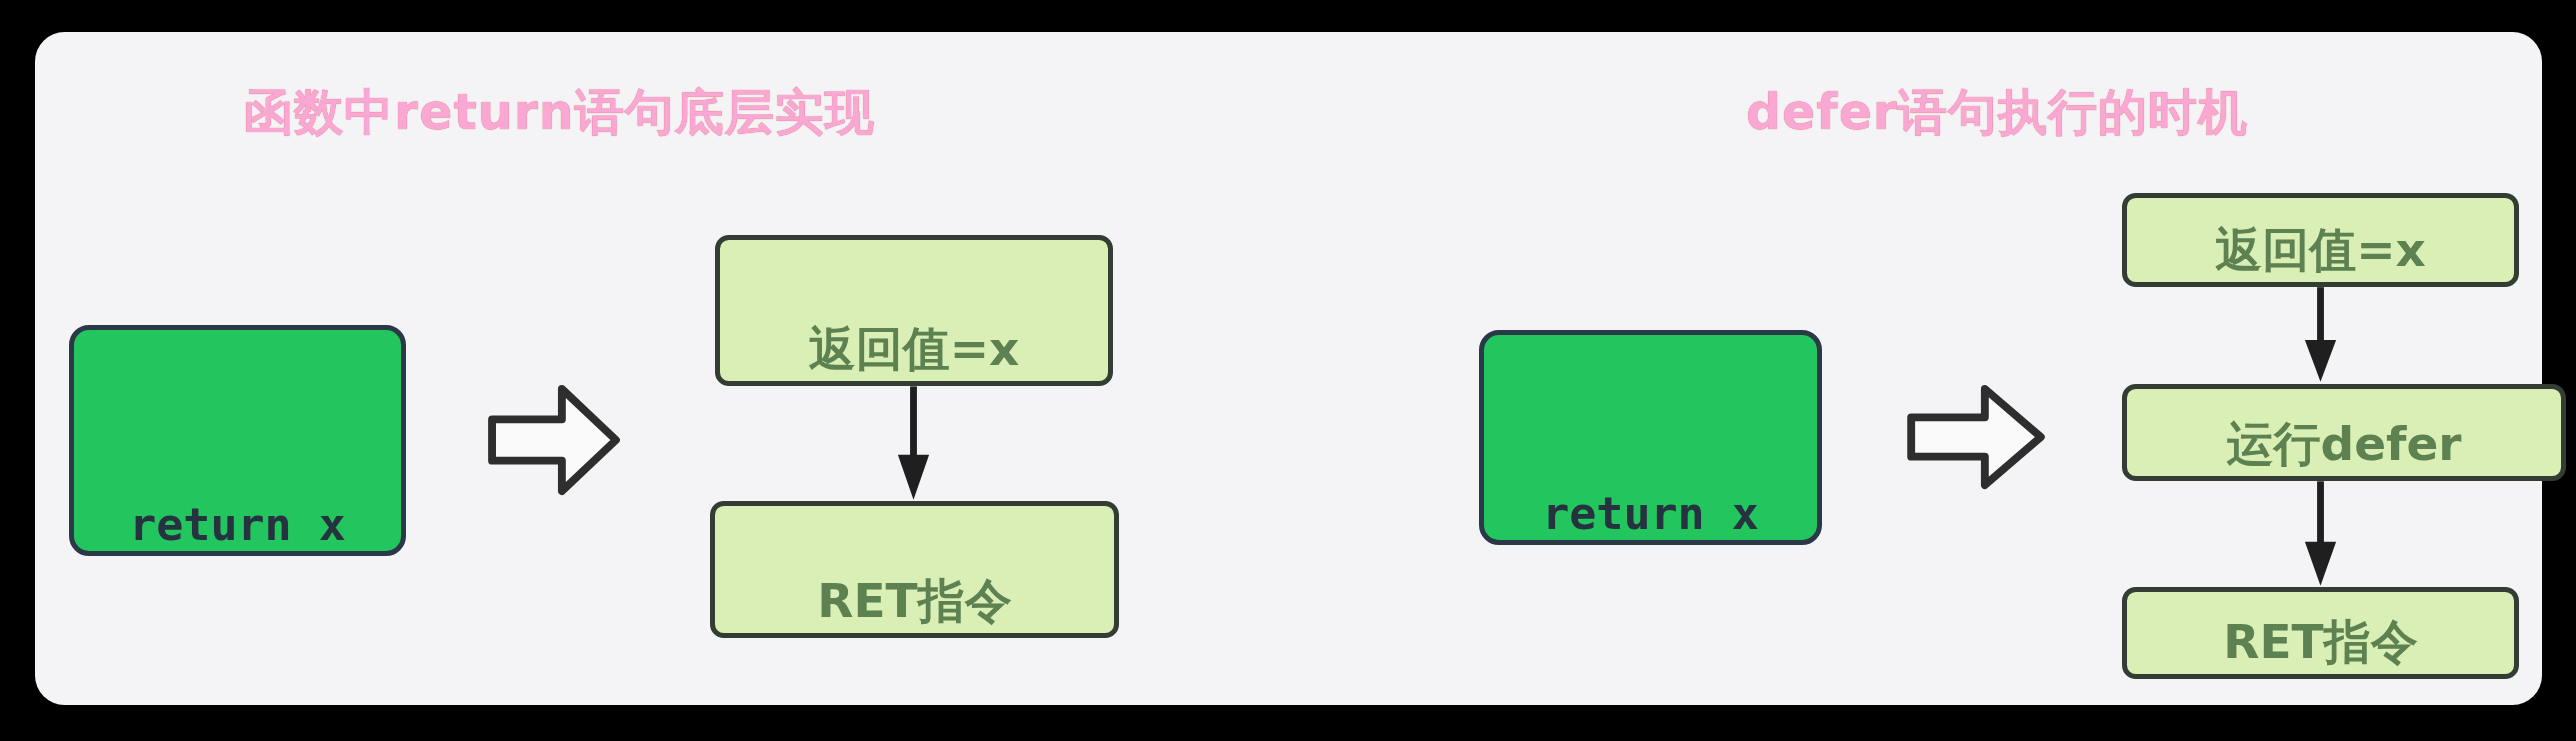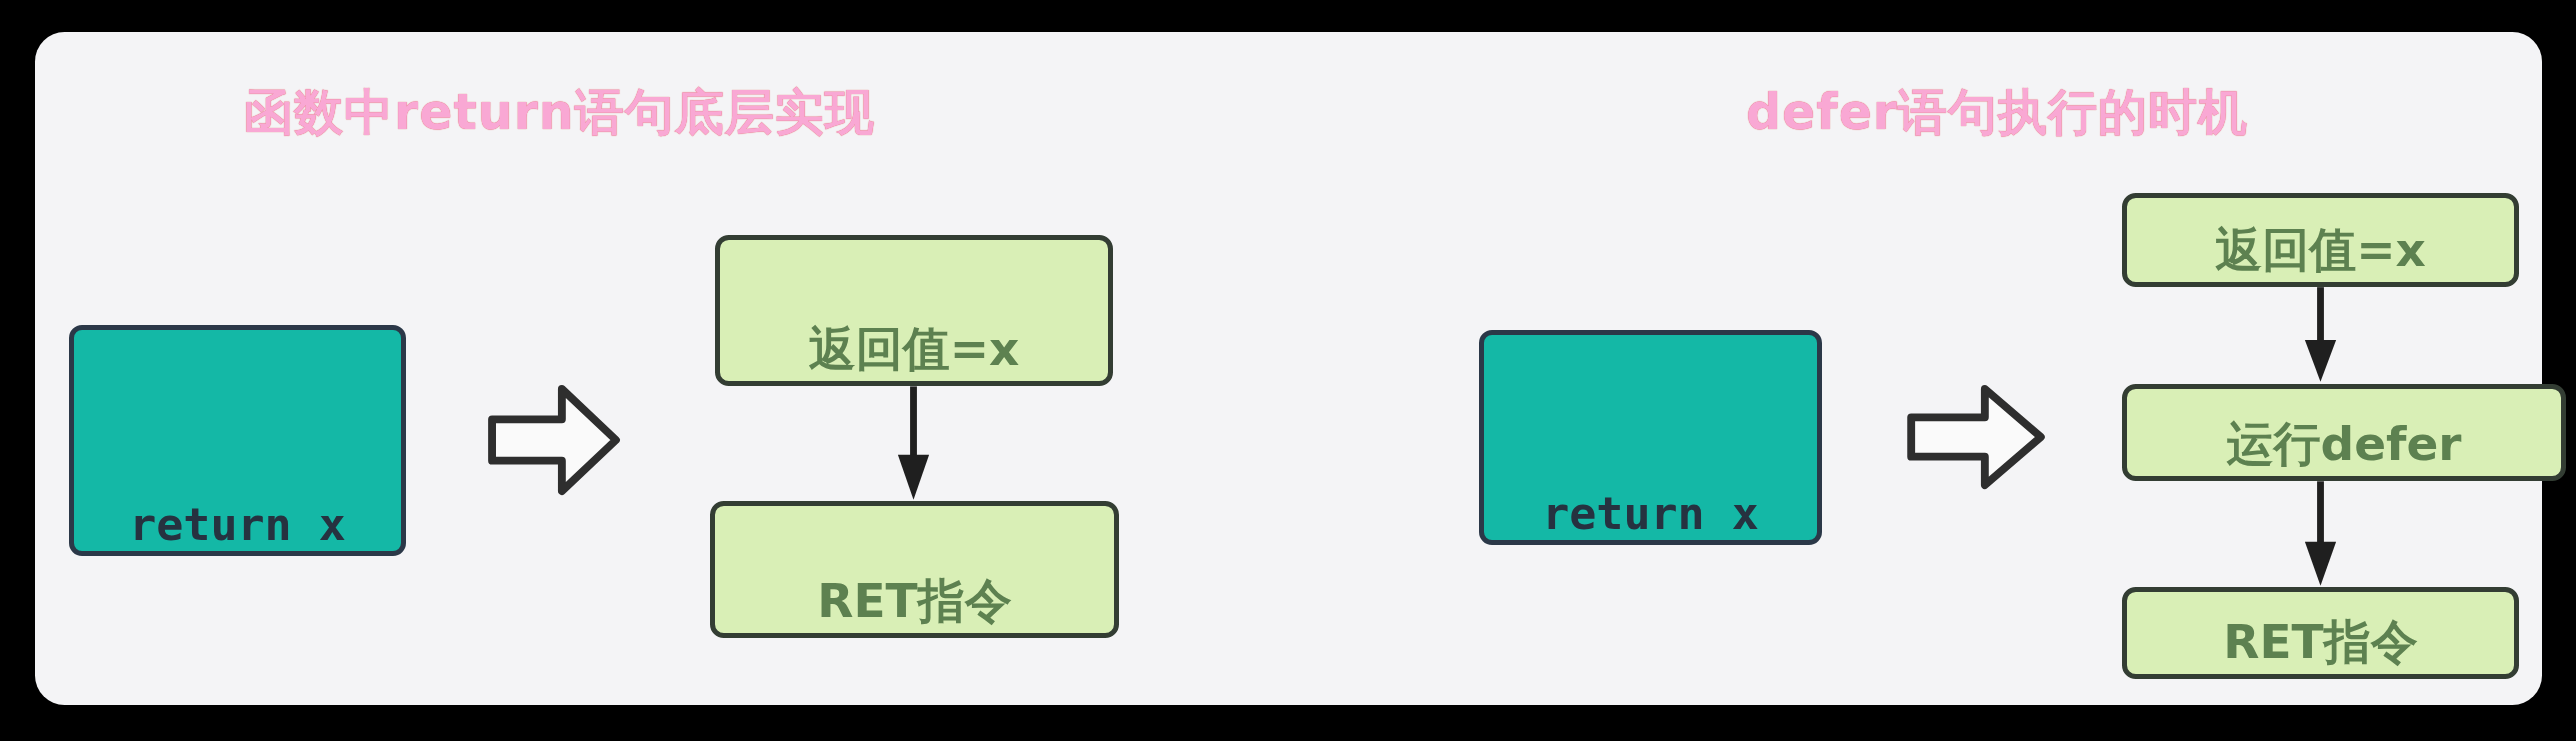--- a/index.html
+++ b/index.html
@@ -38,23 +38,23 @@
 
   .node {
     position: absolute;
     display: flex;
     align-items: flex-end;
     justify-content: center;
     box-sizing: border-box;
     white-space: nowrap;
   }
   .blue-node {
-    background: #14b8a6;
+    background: #22c55e;
     border: 5.9px solid #2b3848;
-    border-radius: 13px;
+    border-radius: 20px;
     color: #263240;
     font-size: 45px;
     font-weight: bold;
     font-family: "DejaVu Sans Mono", monospace;
   }
   .green-node {
     background: #d9efb6;
     border: 5.9px solid #333d33;
     border-radius: 13.8px;
     color: #5d8150;

